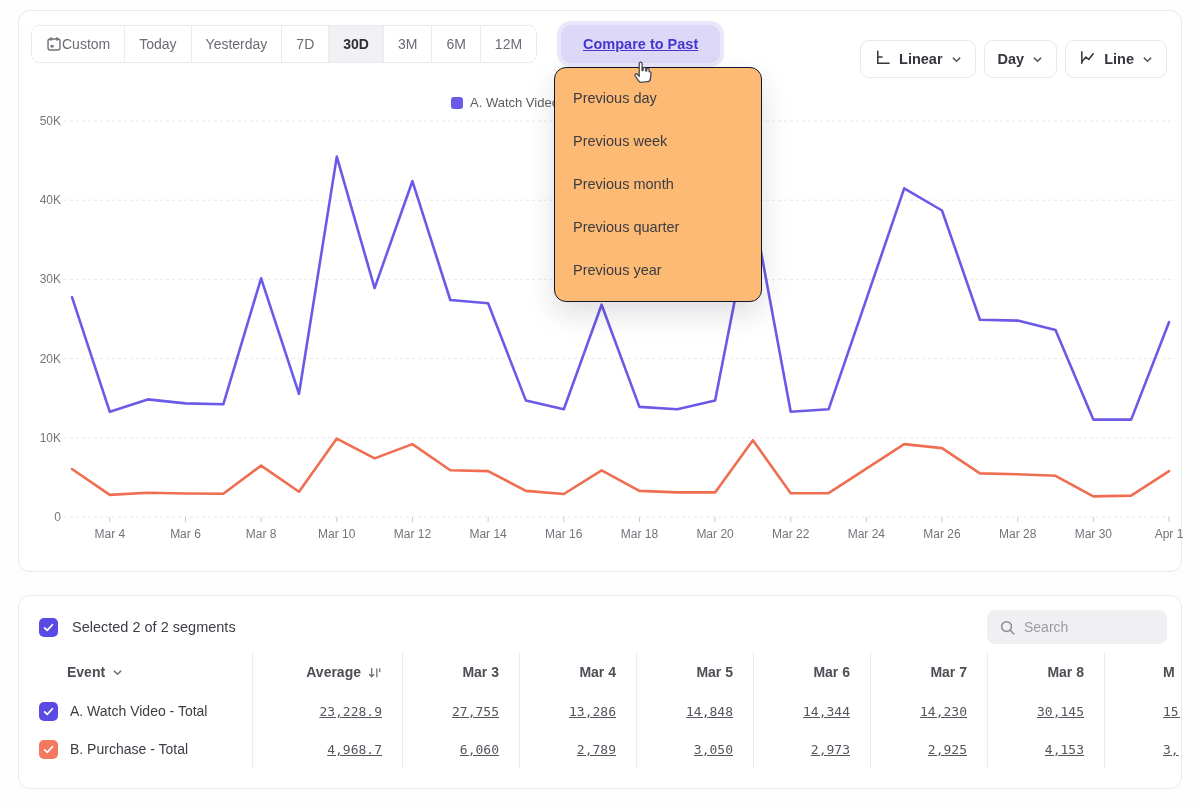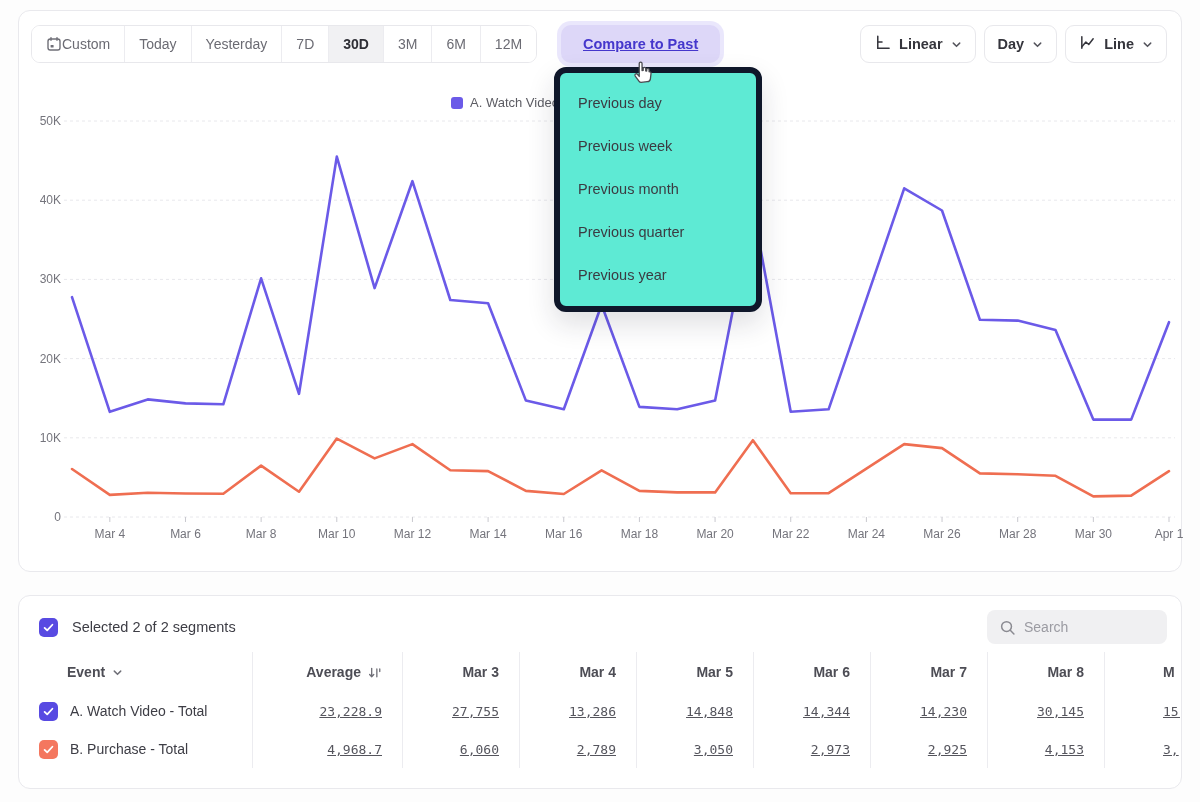--- a/index.html
+++ b/index.html
@@ -41,39 +41,39 @@
     border:none; border-radius:10px; background:#ddd7f8; cursor:pointer;
     box-shadow:0 0 0 4px rgba(124,106,235,0.16);
     font-family:"Liberation Sans",sans-serif; font-size:14.5px; font-weight:700; color:#4537cc;text-decoration:underline;
   }
   .right-controls {
     position:absolute; right:14px; top:14px; display:flex; gap:8px;
   }
   .ctl-btn {
     height:38px; padding:0 13px; display:flex; align-items:center; gap:8px;
     border:1px solid #e8e8ec; border-radius:9px; background:#fff; cursor:pointer;
-    font-family:"Liberation Sans",sans-serif; font-size:14.5px; font-weight:600; color:#35353c;
+    font-family:"Liberation Sans",sans-serif; font-size:14.5px; font-weight:600; color:#35353c;margin-top:15px;
   }
   .chev { display:flex; width:11px; color:#55555d; }
 
   
   .legend-item { position:absolute; top:84px; display:flex; align-items:center; gap:7px; z-index:2; cursor:pointer; }
   .legend-swatch { width:12px; height:12px; border-radius:3px; }
   .legend-label { font-size:13px; color:#5c5c63; white-space:nowrap; }
 
   
   #chart-svg { position:absolute; left:0; top:0; z-index:1; }
   #chart-svg .grid { stroke:#e8e8ec; stroke-width:1; stroke-dasharray:3 3; }
   #chart-svg .tick { stroke:#c9c9cf; stroke-width:1; }
   #chart-svg text  { font-family:"Liberation Sans",sans-serif; fill:#74747c; font-size:12px; }
 
   
   .menu {
     position:absolute; left:535px; top:56px; width:208px; z-index:20;
-    background:#5eead4; border:6px solid #0f172a; border-radius:12px;
+    background:#fdba74; border:1px solid #0f172a; border-radius:12px;
     box-shadow:0 12px 28px rgba(30,30,50,0.14);
     padding:8px 0 10px 0;
   }
   .menu-item {
     height:43px; display:flex; align-items:center; padding:0 18px;
     font-size:14.5px; color:#3b3b42; cursor:pointer; white-space:nowrap;
   }
   .menu-item.custom { color:#4e43d8; justify-content:space-between; }
 
   

